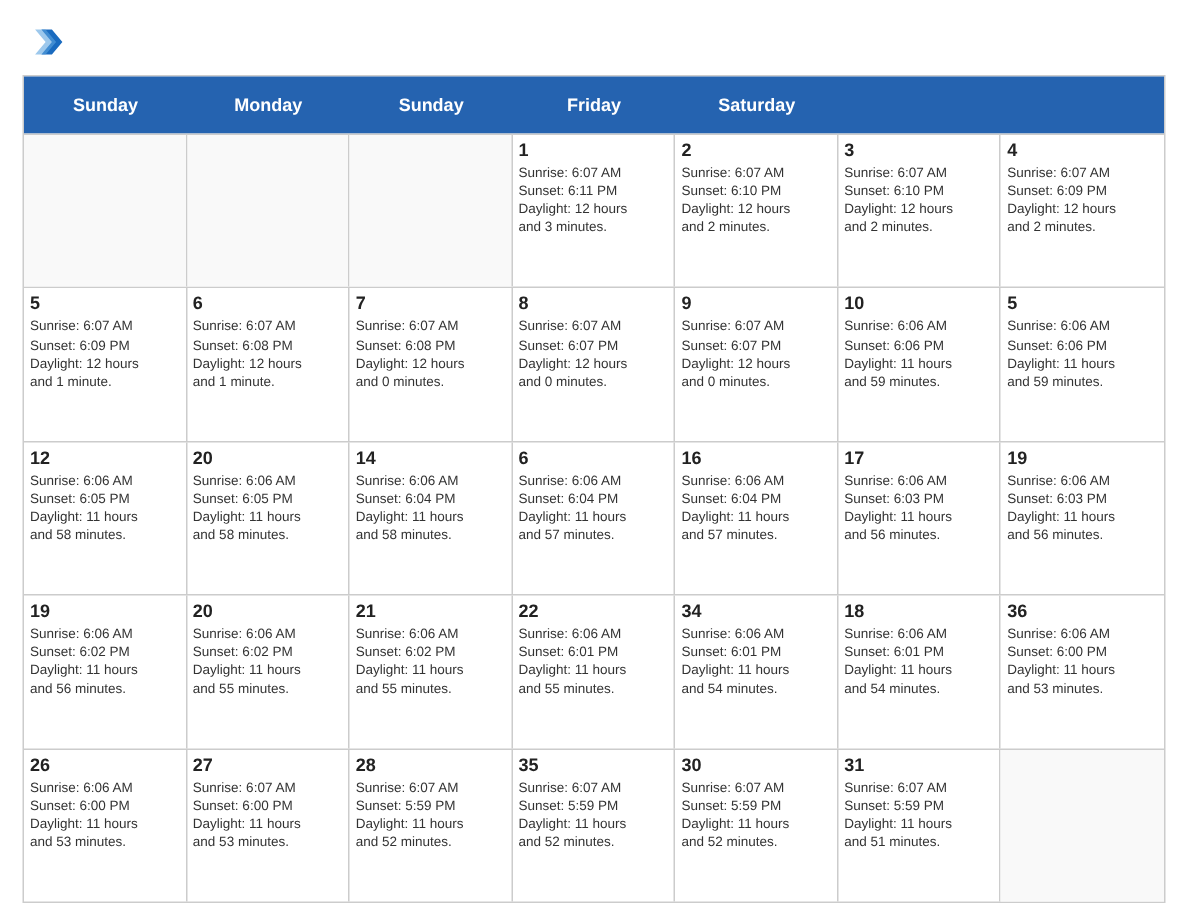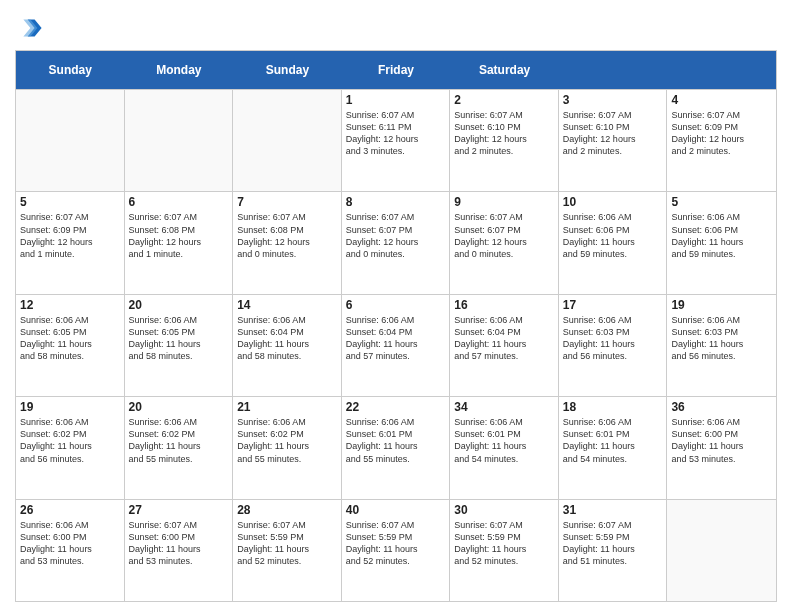--- a/index.html
+++ b/index.html
@@ -340,21 +340,21 @@
 and 53 minutes.</div>
           </div>
           <div class="calendar-cell">
             <span class="cell-date">28</span>
             <div class="cell-info" style="white-space: pre-line;">Sunrise: 6:07 AM
 Sunset: 5:59 PM
 Daylight: 11 hours
 and 52 minutes.</div>
           </div>
           <div class="calendar-cell">
-            <span class="cell-date">40</span>
+            <span class="cell-date">35</span>
             <div class="cell-info" style="white-space: pre-line;">Sunrise: 6:07 AM
 Sunset: 5:59 PM
 Daylight: 11 hours
 and 52 minutes.</div>
           </div>
           <div class="calendar-cell">
             <span class="cell-date">30</span>
             <div class="cell-info" style="white-space: pre-line;">Sunrise: 6:07 AM
 Sunset: 5:59 PM
 Daylight: 11 hours

